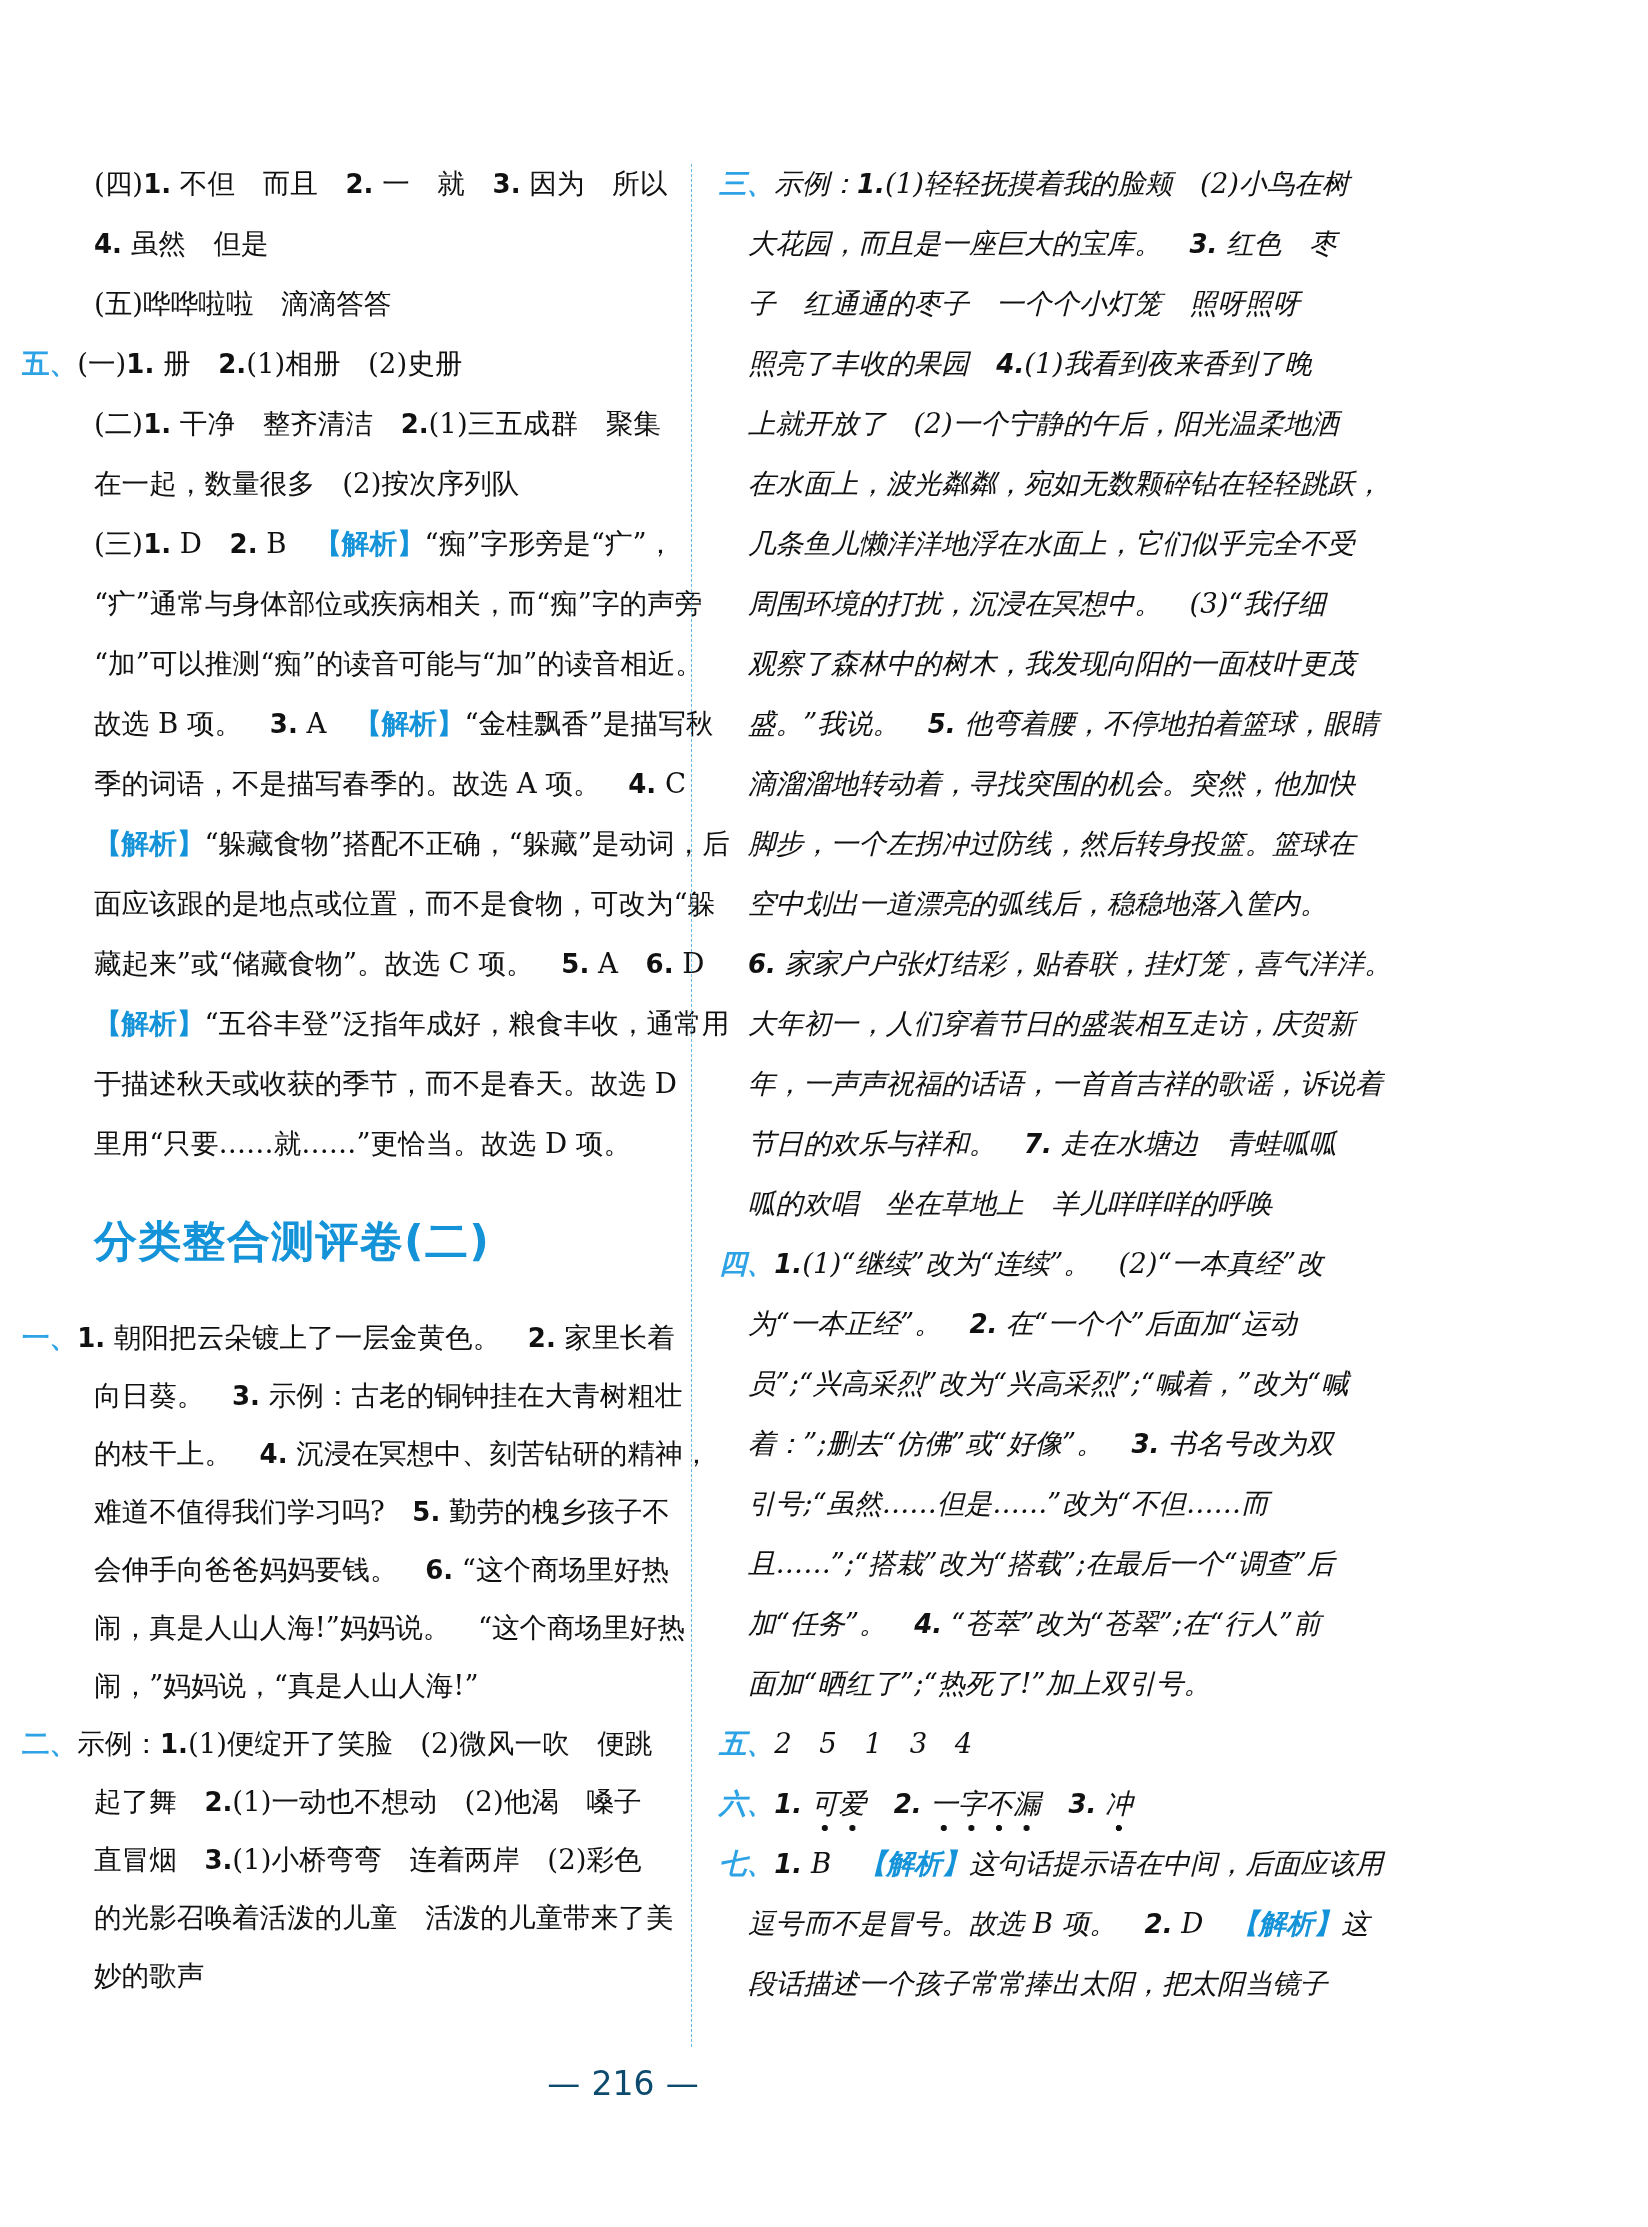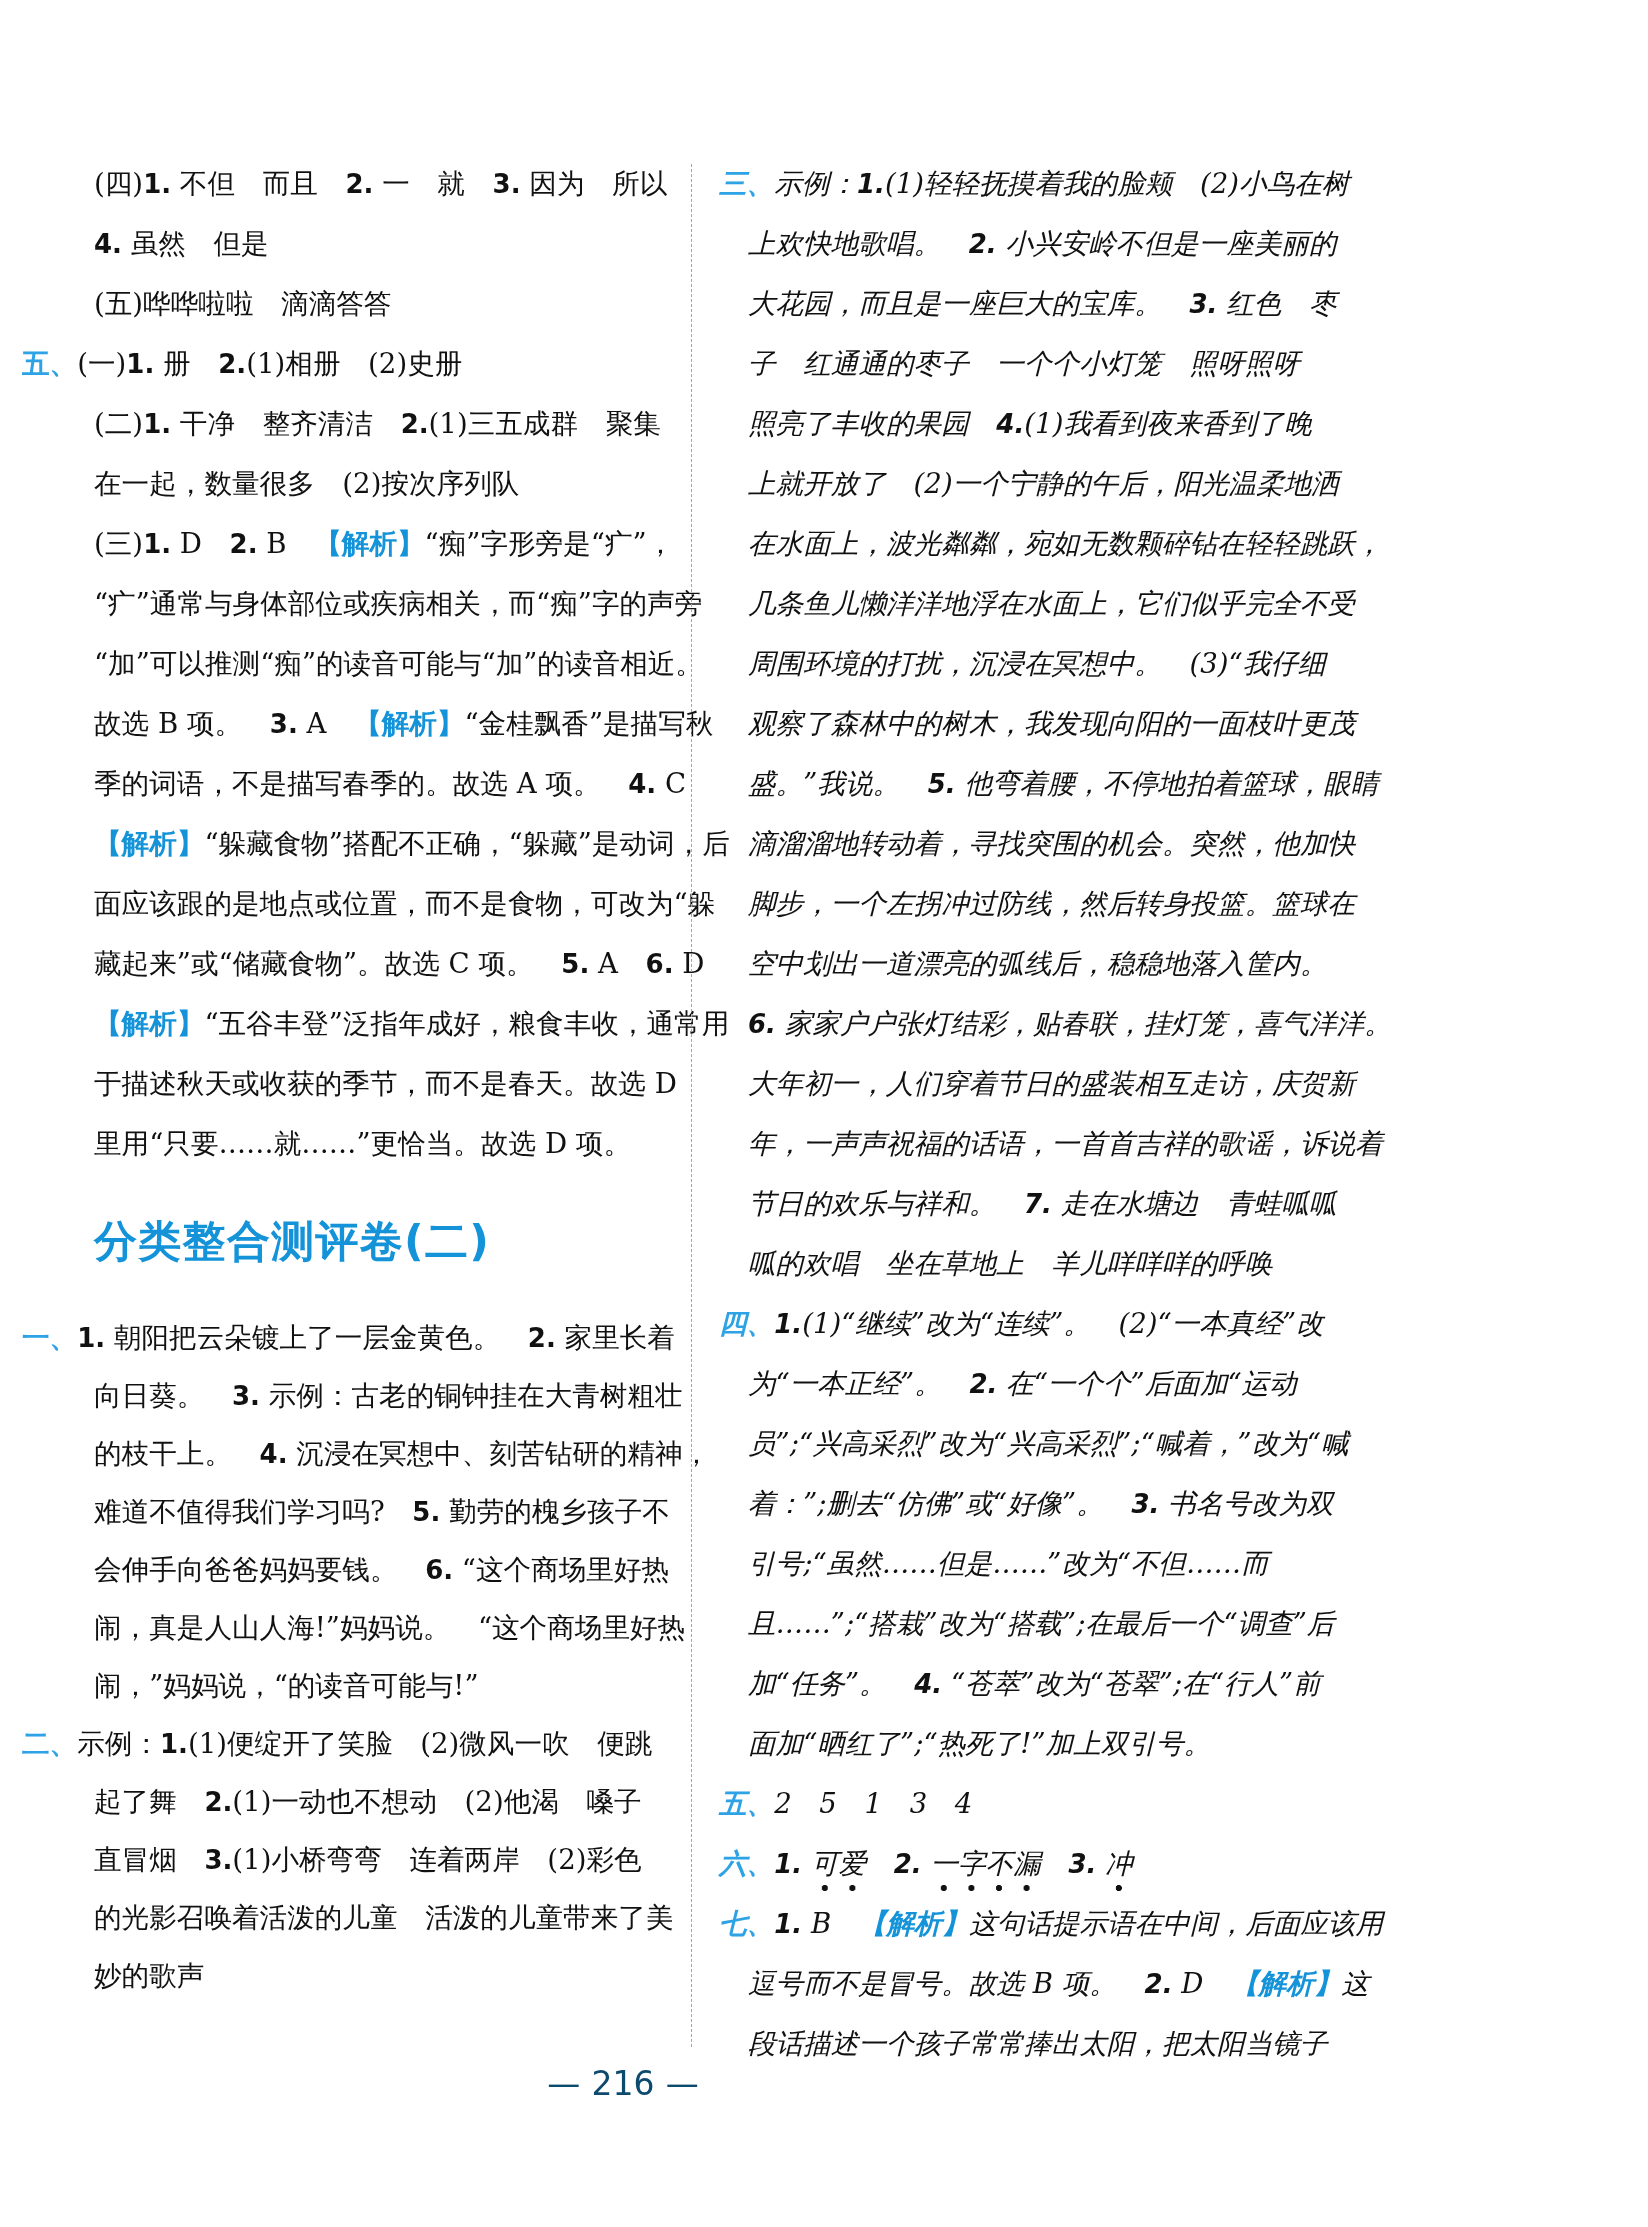--- a/index.html
+++ b/index.html
@@ -85,35 +85,34 @@
     <div class="heading-row">
       <h1>分类整合测评卷(二)</h1>
     </div>
     <div class="lines-b">
         <div class="line has-marker"><span class="seg seg-m">一、</span><span class="seg seg-n">1.</span><span class="seg"> 朝阳把云朵镀上了一层金黄色。　</span><span class="seg seg-n">2.</span><span class="seg"> 家里长着</span></div>
         <div class="line"><span class="seg">向日葵。　</span><span class="seg seg-n">3.</span><span class="seg"> 示例：古老的铜钟挂在大青树粗壮</span></div>
         <div class="line"><span class="seg">的枝干上。　</span><span class="seg seg-n">4.</span><span class="seg"> 沉浸在冥想中、刻苦钻研的精神，</span></div>
         <div class="line"><span class="seg">难道不值得我们学习吗?　</span><span class="seg seg-n">5.</span><span class="seg"> 勤劳的槐乡孩子不</span></div>
         <div class="line"><span class="seg">会伸手向爸爸妈妈要钱。　</span><span class="seg seg-n">6.</span><span class="seg"> “这个商场里好热</span></div>
         <div class="line"><span class="seg">闹，真是人山人海!”妈妈说。　“这个商场里好热</span></div>
-        <div class="line"><span class="seg">闹，”妈妈说，“的读音可能与!”</span></div>
+        <div class="line"><span class="seg">闹，”妈妈说，“真是人山人海!”</span></div>
         <div class="line has-marker"><span class="seg seg-m">二、</span><span class="seg">示例：</span><span class="seg seg-n">1.</span><span class="seg">(1)便绽开了笑脸　(2)微风一吹　便跳</span></div>
         <div class="line"><span class="seg">起了舞　</span><span class="seg seg-n">2.</span><span class="seg">(1)一动也不想动　(2)他渴　嗓子</span></div>
         <div class="line"><span class="seg">直冒烟　</span><span class="seg seg-n">3.</span><span class="seg">(1)小桥弯弯　连着两岸　(2)彩色</span></div>
         <div class="line"><span class="seg">的光影召唤着活泼的儿童　活泼的儿童带来了美</span></div>
         <div class="line"><span class="seg">妙的歌声</span></div>
       </div>
   </div>
 
   <div class="divider"></div>
 
   <div class="col col-right">
     <div class="lines">
         <div class="line has-marker"><span class="seg seg-m">三、</span><span class="seg">示例：</span><span class="seg seg-n">1.</span><span class="seg">(1)轻轻抚摸着我的脸颊　(2)小鸟在树</span></div>
-        <div class="line"><span class="seg">上欢快地歌唱。　</span><span class="seg seg-n">2.</span><span class="seg"> 小兴安岭不但是一座美丽的</span></div>
         <div class="line"><span class="seg">大花园，而且是一座巨大的宝库。　</span><span class="seg seg-n">3.</span><span class="seg"> 红色　枣</span></div>
         <div class="line"><span class="seg">子　红通通的枣子　一个个小灯笼　照呀照呀</span></div>
         <div class="line"><span class="seg">照亮了丰收的果园　</span><span class="seg seg-n">4.</span><span class="seg">(1)我看到夜来香到了晚</span></div>
         <div class="line"><span class="seg">上就开放了　(2)一个宁静的午后，阳光温柔地洒</span></div>
         <div class="line"><span class="seg">在水面上，波光粼粼，宛如无数颗碎钻在轻轻跳跃，</span></div>
         <div class="line"><span class="seg">几条鱼儿懒洋洋地浮在水面上，它们似乎完全不受</span></div>
         <div class="line"><span class="seg">周围环境的打扰，沉浸在冥想中。　(3)“我仔细</span></div>
         <div class="line"><span class="seg">观察了森林中的树木，我发现向阳的一面枝叶更茂</span></div>
         <div class="line"><span class="seg">盛。”我说。　</span><span class="seg seg-n">5.</span><span class="seg"> 他弯着腰，不停地拍着篮球，眼睛</span></div>
         <div class="line"><span class="seg">滴溜溜地转动着，寻找突围的机会。突然，他加快</span></div>

